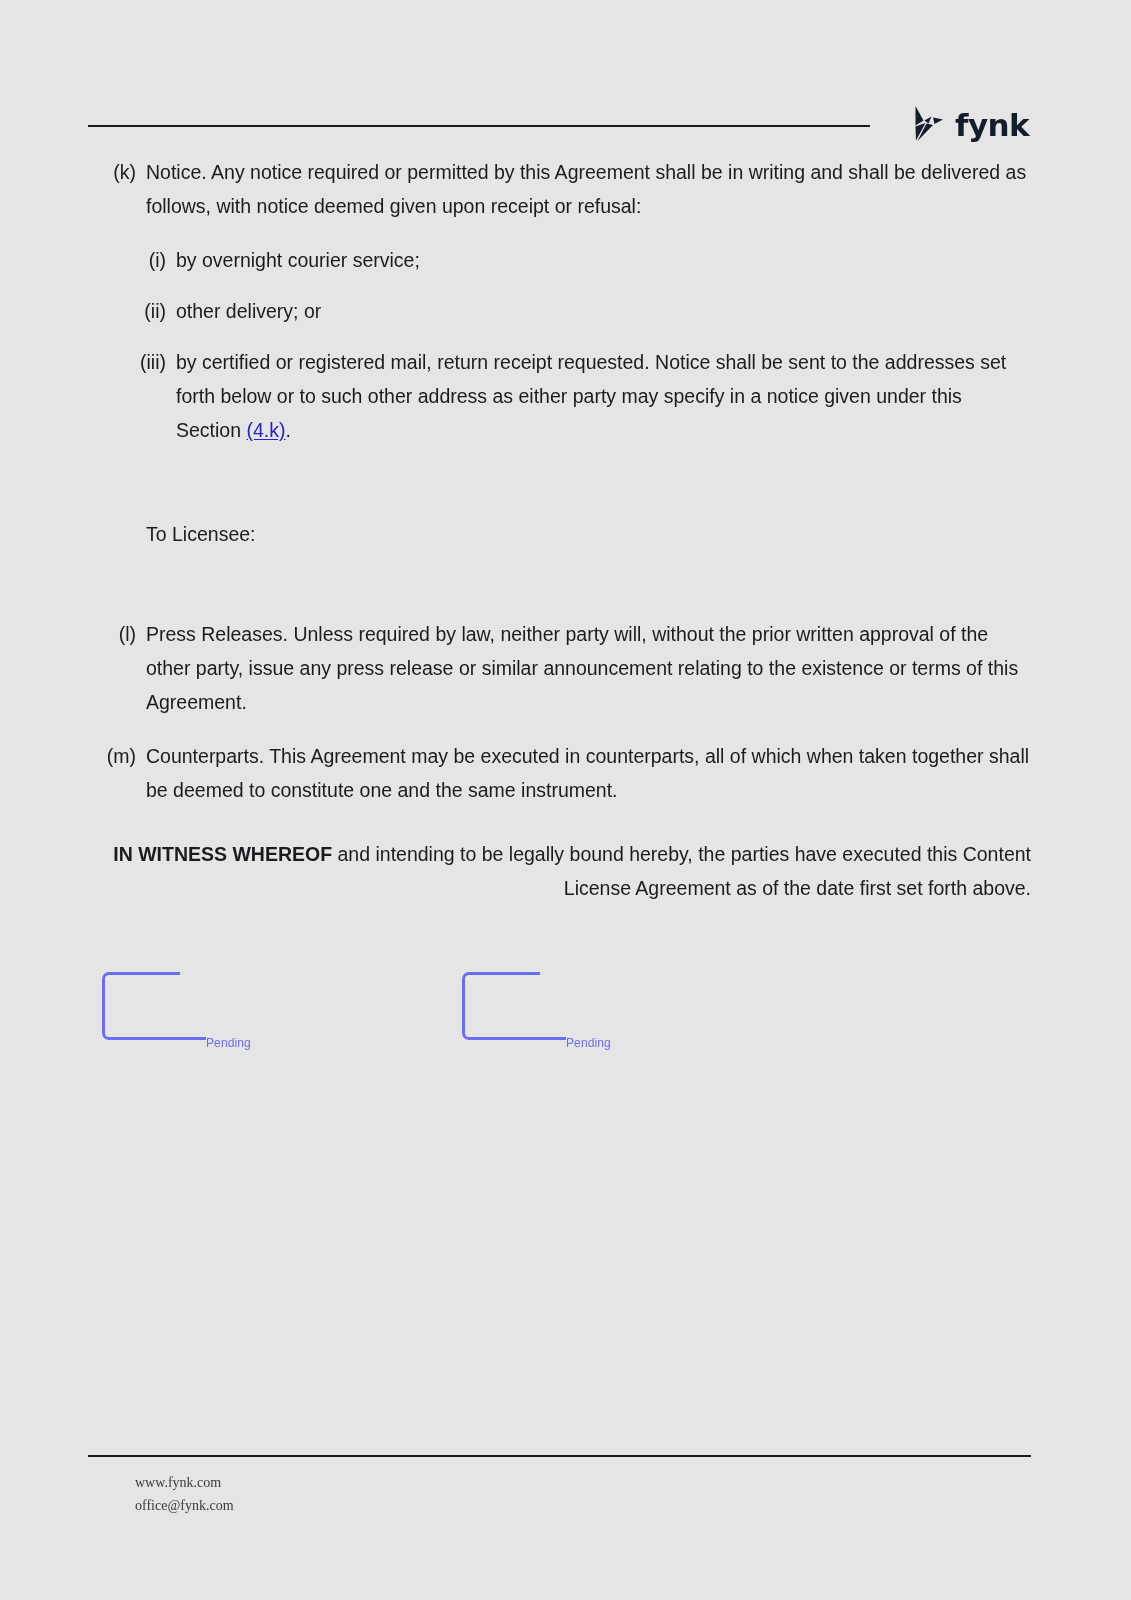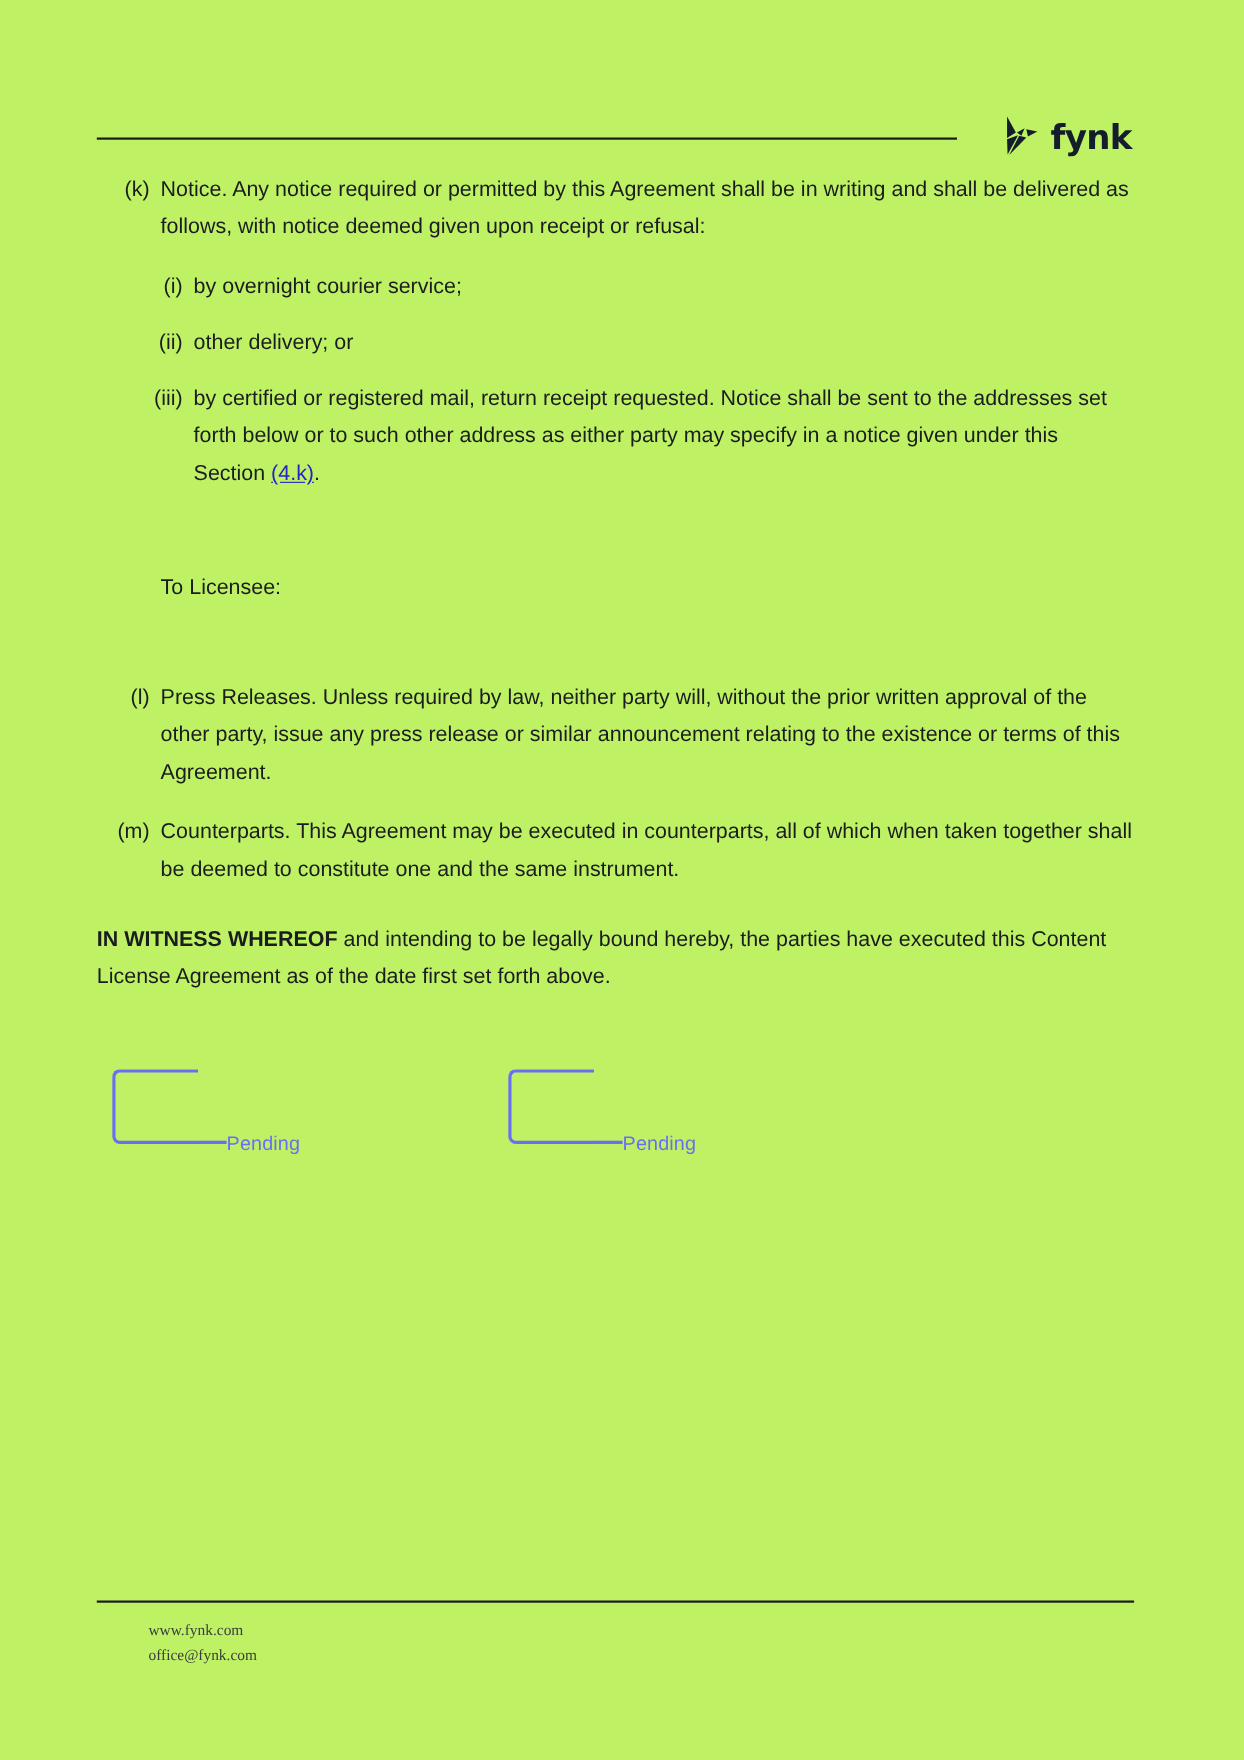--- a/index.html
+++ b/index.html
@@ -4,21 +4,21 @@
 <style>
   html, body {
     margin: 0;
     padding: 0;
     background: #ffffff;
   }
   .page {
     position: relative;
     width: 1131px;
     height: 1600px;
-    background: #bef264;
+    background: #e5e5e5;
     font-family: "Liberation Sans", sans-serif;
     color: #16171a;
     overflow: hidden;
     box-sizing: border-box;
   }
 
   
   .header {
     position: absolute;
     left: 0;
@@ -108,20 +108,21 @@
     text-decoration: underline;
     text-underline-offset: 2px;
   }
 
   .witness {
     font-size: 19.5px;
     line-height: 34px;
     color: #1b1c1f;
     margin: 30px 0 0 0;
     padding-left: 0;
+    text-align: right;
   }
   .witness b { font-weight: 700; }
 
   
   .sig-area {
     position: absolute;
     left: 88px;
     top: 972px;
     width: 943px;
     height: 90px;
@@ -154,21 +155,21 @@
     left: 75px;
     bottom: -3px;
     width: 26px;
     height: 3px;
     background: #6b6ef5;
   }
   .sig-status {
     position: absolute;
     left: 104px;
     bottom: -10px;
-    font-size: 18px;
+    font-size: 12px;
     color: #6b6ef5;
     white-space: nowrap;
     letter-spacing: 0.1px;
   }
 
   
   .footer-rule {
     position: absolute;
     left: 88px;
     top: 1455px;

